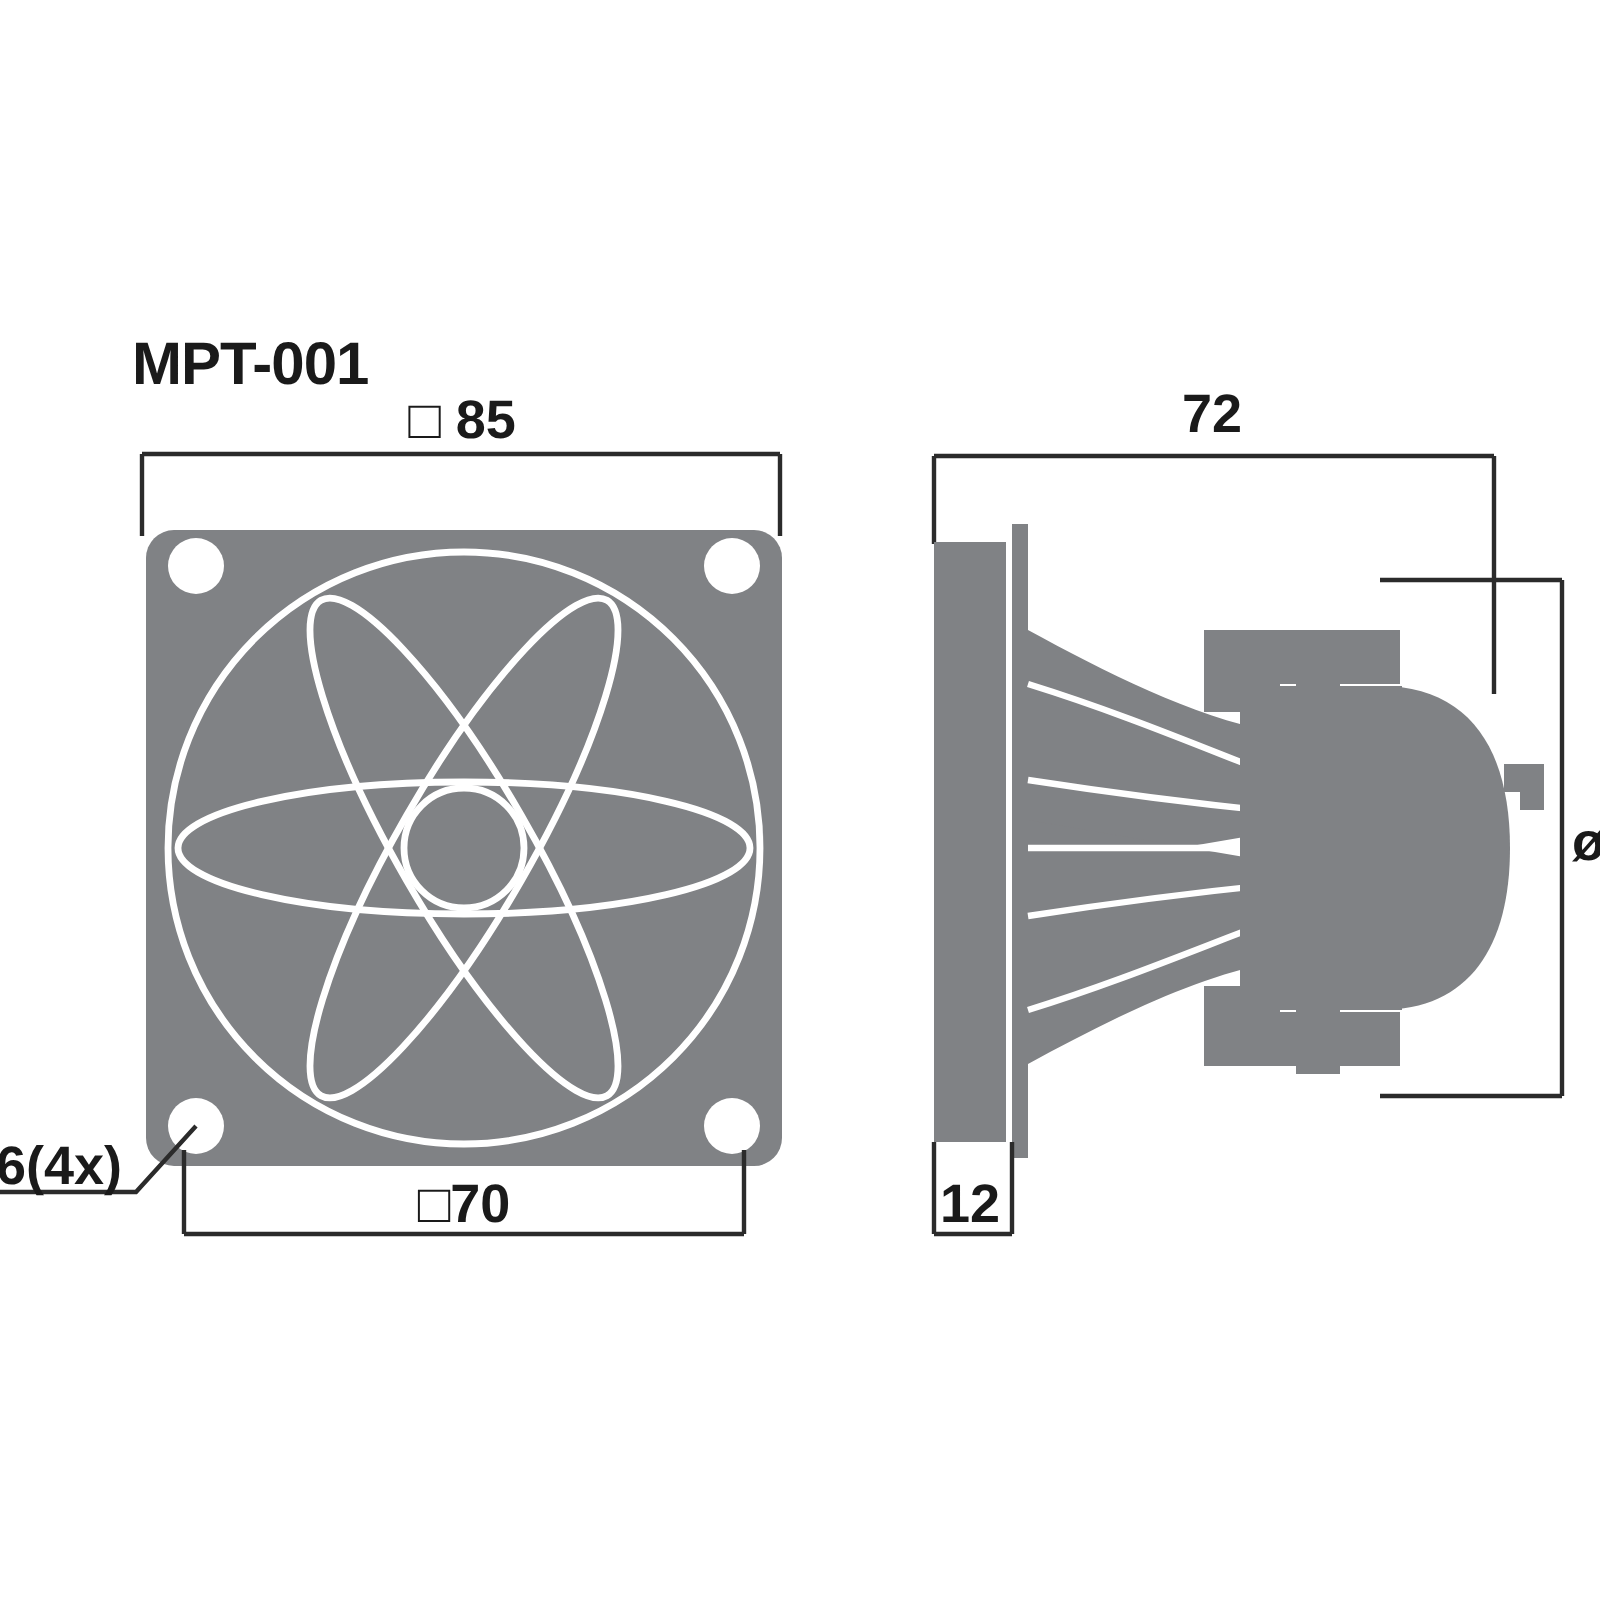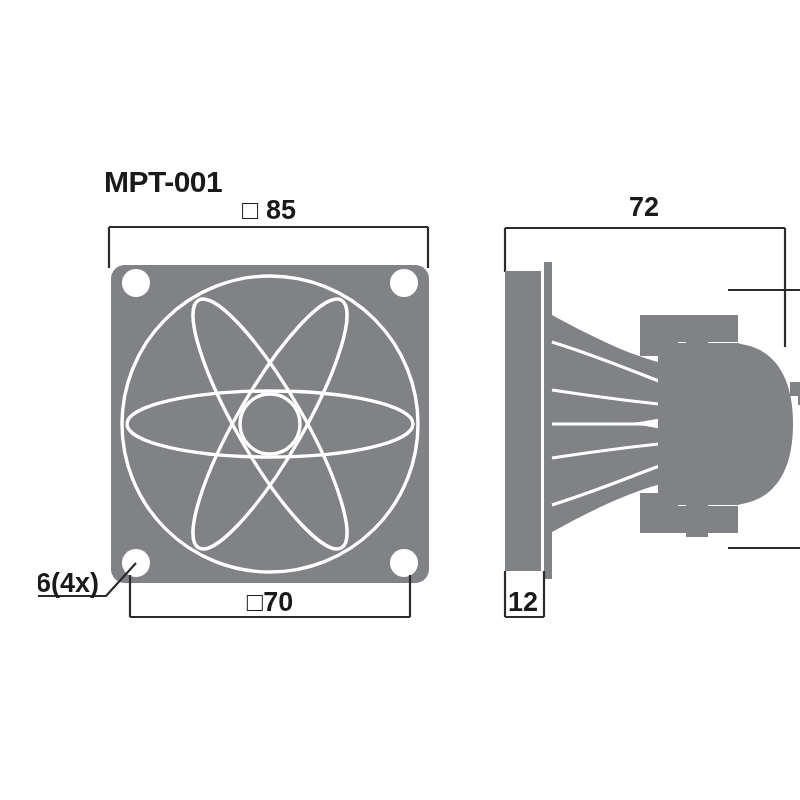--- a/index.html
+++ b/index.html
@@ -11,21 +11,20 @@
     width: 800px;
     height: 800px;
     font-family: "Liberation Sans", sans-serif;
     overflow: hidden;
   }
   #drawing-root {
     position: relative;
     width: 664px;
     height: 800px;
     background: #ffffff;
-    padding-left: 38px;
   }
   svg#tech-drawing {
     display: block;
     width: 800px;
     height: 800px;
   }
   .dim-line {
     stroke: #2b2b2b;
     stroke-width: 2.2;
     fill: none;

